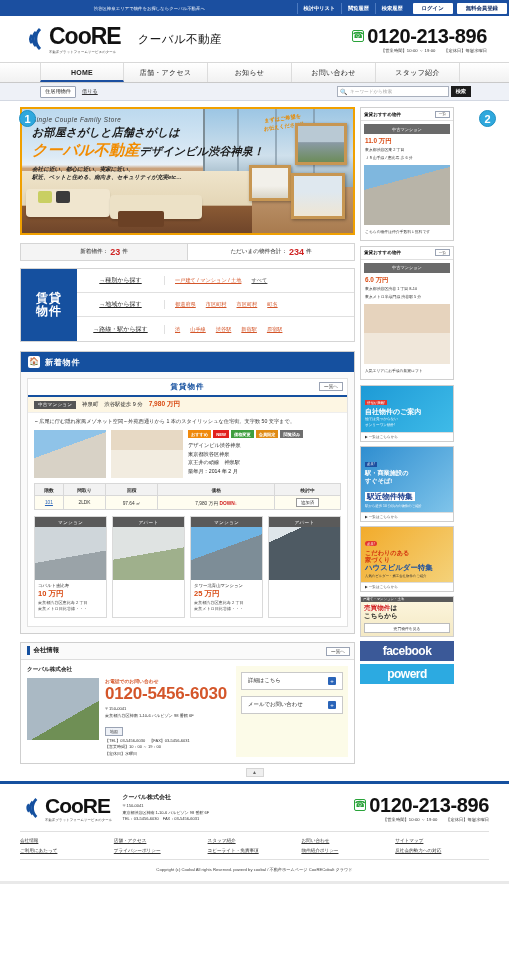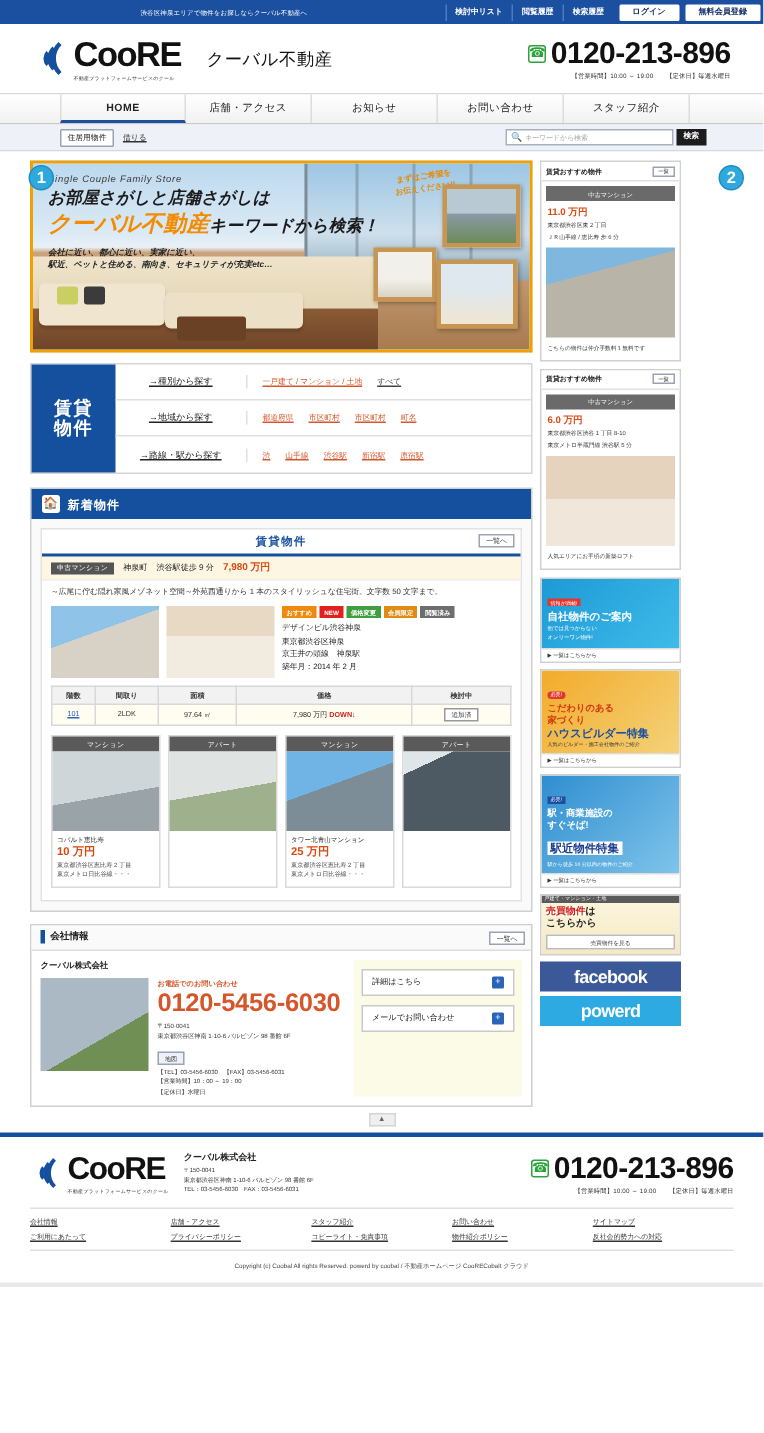--- a/index.html
+++ b/index.html
@@ -425,36 +425,48 @@
           <div class="sofa-a"></div>
             <div class="sofa-b"></div>
           <div class="sofa-p1"></div>
             <div class="sofa-p2"></div>
             <div class="sofa-table"></div>
         </div>
         <div class="hero-text">
           <div class="hero-eyebrow">Single Couple Family Store</div>
           <div class="hero-l1">お部屋さがしと店舗さがしは</div>
           <div class="hero-l2">
-            <span class="orange">クーバル不動産</span><span class="blk">キーワードから検索！</span>
+            <span class="orange">クーバル不動産</span><span class="blk">デザインビル渋谷神泉！</span>
           </div>
           <div class="hero-l3">
             <div>会社に近い、都心に近い、実家に近い、</div>
             <div>駅近、ペットと住める、南向き、セキュリティが充実etc…</div>
           </div>
         </div>
         <div class="hero-bubble">
           <div>まずはご希望を</div>
           <div>お伝えください!!</div>
         </div>
         <div class="hero-frame f1"></div>
         <div class="hero-frame f2"></div>
         <div class="hero-frame f3"></div>
       </div>
 
+      <div class="stats">
+        <div class="stat">
+          <span>新着物件：</span>
+          <b>23</b>
+          <span>件</span>
+        </div>
+        <div class="stat">
+          <span>ただいまの物件合計：</span>
+          <b>234</b>
+          <span>件</span>
+        </div>
+      </div>
 
       <div class="spanel">
         <div class="spanel-label">
           <span>
             <span style="display:block">賃貸</span>
             <span style="display:block">物件</span>
           </span>
         </div>
         <div class="spanel-rows">
           <div class="srow">
@@ -654,37 +666,37 @@
         <div class="sb1">
           <span class="kicker">情報が満載!</span>
           <div class="t">自社物件のご案内</div>
           <div class="s">他では見つからない</div>
           <div class="s">オンリーワン物件!</div>
         </div>
         <div class="sb-cta">▶ 一覧はこちらから</div>
       </div>
 
       <div class="side-banner">
+        <div class="sb3">
+          <span class="kicker">必見!</span>
+          <div class="t">駅・商業施設の</div>
+          <div class="t">すぐそば!</div>
+          <div class="t2">駅近物件特集</div>
+          <div class="s">駅から徒歩 10 分以内の物件のご紹介</div>
+        </div>
+        <div class="sb-cta">▶ 一覧はこちらから</div>
+      </div>
+
+      <div class="side-banner">
         <div class="sb2">
           <span class="kicker">必見!</span>
           <div class="t">こだわりのある</div>
           <div class="t">家づくり</div>
           <div class="t2">ハウスビルダー特集</div>
           <div class="s">人気のビルダー・施工会社物件のご紹介</div>
-        </div>
-        <div class="sb-cta">▶ 一覧はこちらから</div>
-      </div>
-
-      <div class="side-banner">
-        <div class="sb3">
-          <span class="kicker">必見!</span>
-          <div class="t">駅・商業施設の</div>
-          <div class="t">すぐそば!</div>
-          <div class="t2">駅近物件特集</div>
-          <div class="s">駅から徒歩 10 分以内の物件のご紹介</div>
         </div>
         <div class="sb-cta">▶ 一覧はこちらから</div>
       </div>
 
       <div class="side-banner">
         <div class="sb4">
           <span class="kicker">戸建て・マンション・土地</span>
           <div class="t">
             <em>売買物件</em><span>は</span>
           </div>

